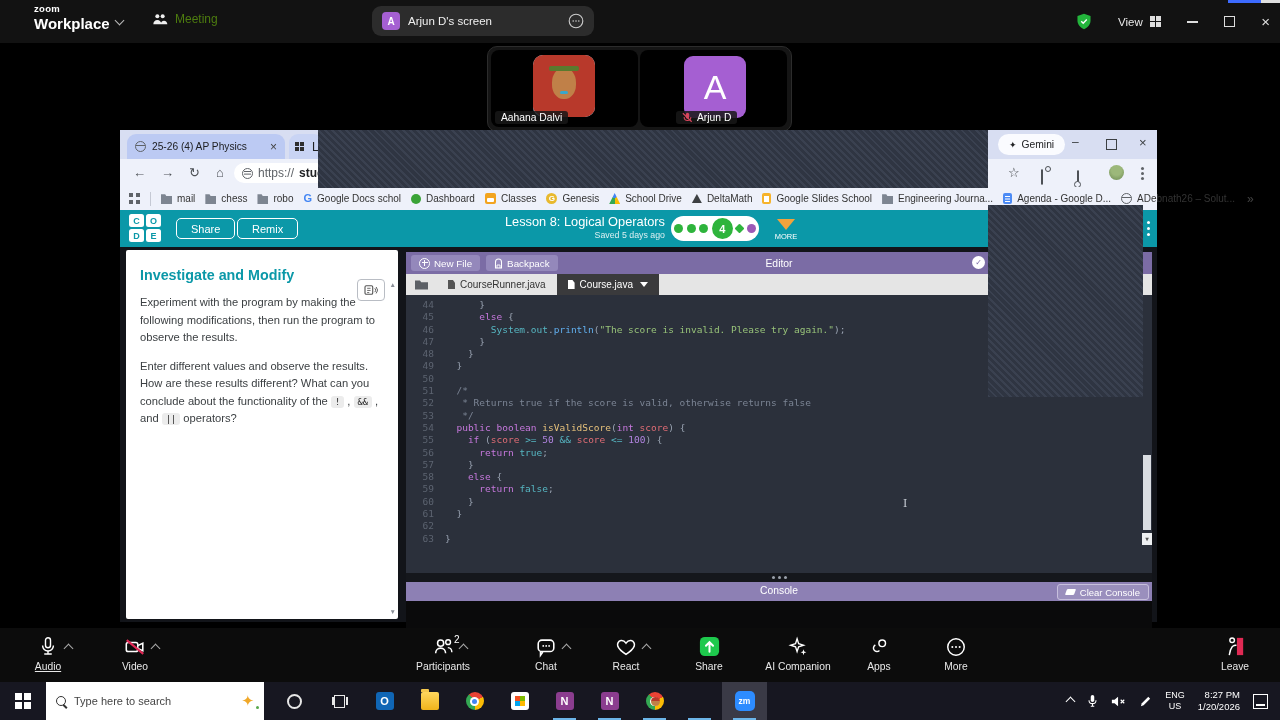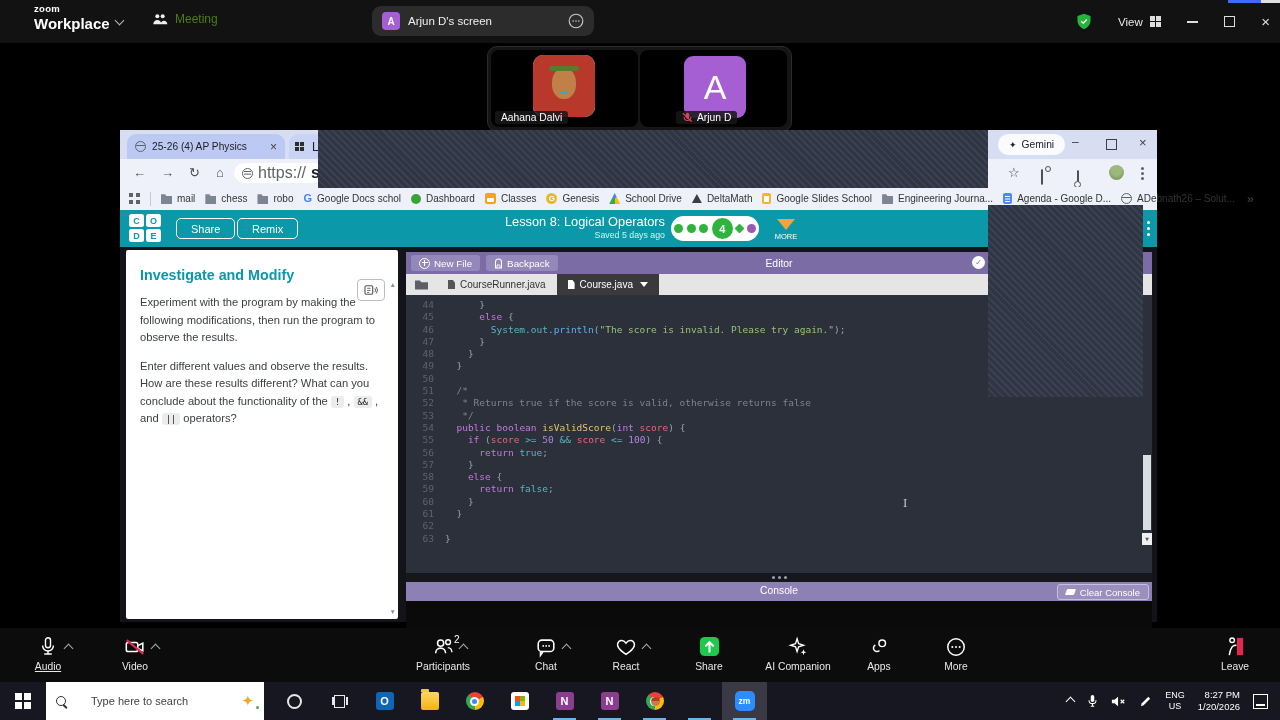--- a/index.html
+++ b/index.html
@@ -45,21 +45,21 @@
   .tab1{position:absolute;left:7px;top:4px;width:158px;height:25px;background:#bccaf3;border-radius:9px 9px 0 0;display:flex;align-items:center;gap:6px;padding:0 8px;box-sizing:border-box;font-size:10.2px;color:#202124}
   .tab1 .ttl{flex:1;white-space:nowrap;overflow:hidden}
   .tclose{color:#444;font-size:12px}
   .tab2{position:absolute;left:169px;top:4px;width:34px;height:25px;background:#c9d4f4;border-radius:9px 9px 0 0;display:flex;align-items:center;gap:8px;padding:0 6px;box-sizing:border-box;font-size:12px;color:#202124;overflow:hidden}
   .mini-grid{display:grid;grid-template-columns:4px 4px;grid-auto-rows:4px;gap:1px;flex:none}
   .mini-grid i{background:#2d2d2d}
   .gem{position:absolute;left:878px;top:4px;height:21px;background:#fafbff;border-radius:11px;display:flex;align-items:center;gap:5px;padding:0 11px;font-size:10.3px;color:#202124}
   .bw-ctl{position:absolute;top:5px;color:#3c4043;font-size:12px}
   .btoolbar{position:absolute;left:0;top:29px;width:100%;height:28px;background:#eef1fa}
   .nav-ic{position:absolute;top:6px;color:#4d5156;font-size:13px;line-height:1.2}
-  .addr{position:absolute;left:114px;top:4px;width:96px;height:20px;background:#fff;border-radius:10px;display:flex;align-items:center;gap:5px;padding:0 8px;box-sizing:border-box;font-size:16px;white-space:nowrap;overflow:hidden}
+  .addr{position:absolute;left:114px;top:4px;width:96px;height:20px;background:#fff;border-radius:10px;display:flex;align-items:center;gap:5px;padding:0 8px;box-sizing:border-box;font-size:12px;white-space:nowrap;overflow:hidden}
   .addr .prot{color:#5f6368}.addr .dom{color:#202124;font-weight:bold}
   .tune{width:9px;height:9px;border:1.2px solid #5f6368;border-radius:50%;flex:none;position:relative}
   .tune::after{content:"";position:absolute;left:1px;right:1px;top:2.4px;height:1px;background:#5f6368;box-shadow:0 2.6px #5f6368}
   .rt-ic{position:absolute;top:6px;color:#3c4043;font-size:12px}
   .puzz{width:11px;height:11px;border:1.4px solid #4d5156;border-radius:2px;position:relative}
   .puzz::after{content:"";position:absolute;left:3px;top:-4px;width:4px;height:4px;border-radius:50%;background:#eef1fa;border:1.4px solid #4d5156}
   .readic{width:12px;height:10px;border:1.3px solid #4d5156;border-radius:2px;position:relative}
   .readic::after{content:"";position:absolute;right:-3px;bottom:-3px;width:5px;height:5px;border:1.3px solid #4d5156;border-radius:50%;background:#eef1fa}
   .bav{width:15px;height:15px;border-radius:50%;background:radial-gradient(circle at 50% 35%,#9cb87a 40%,#6c8a52)}
   .kebab{width:3px;height:3px;border-radius:50%;background:#5f6368;box-shadow:0 5px #5f6368,0 -5px #5f6368}
@@ -161,21 +161,21 @@
   .zic{height:25px;display:flex;align-items:flex-end;justify-content:center}
   .zlb{font-size:10.3px;margin-top:3px}
   .zchev{position:absolute;left:62px;top:12px;width:6px;height:6px;border-right:1.6px solid #aaa;border-bottom:1.6px solid #aaa;transform:rotate(-135deg)}
   .zbadge{position:absolute;left:56px;top:1px;font-size:10px;color:#fff}
 
   
   .tbw{position:absolute;left:0;top:682px;width:1280px;height:38px;background:#171721;display:flex;align-items:center}
   .startbtn{width:46px;height:38px;display:flex;align-items:center;justify-content:center}
   .winlogo{display:grid;grid-template-columns:7px 7px;grid-auto-rows:7px;gap:1.2px}
   .winlogo i{background:#fff}
-  .tb-search{width:218px;height:38px;background:#fff;display:flex;align-items:center;gap:25px;padding:0 10px;box-sizing:border-box}
+  .tb-search{width:218px;height:38px;background:#fff;display:flex;align-items:center;gap:8px;padding:0 10px;box-sizing:border-box}
   .mag{width:8px;height:8px;border:1.6px solid #333;border-radius:50%;position:relative;flex:none}
   .mag::after{content:"";position:absolute;left:7px;top:7px;width:5px;height:1.6px;background:#333;transform:rotate(45deg);transform-origin:0 0}
   .tb-search .ph{color:#444;font-size:11px;flex:1}
   .spark{color:#f0a829;font-size:15px;position:relative}
   .spark::after{content:"";position:absolute;right:-5px;bottom:1px;width:3px;height:3px;border-radius:50%;background:#57a84b}
   .tb-apps{display:flex;margin-left:8px}
   .tb-app{position:relative;width:45px;height:38px;display:flex;align-items:center;justify-content:center}
   .tb-app.active{background:#3a3a46}
   .tb-app.open::after{content:"";position:absolute;left:11px;right:11px;bottom:0;height:2.5px;background:#6cb5e8}
   .ic{width:18px;height:18px;box-sizing:border-box}

